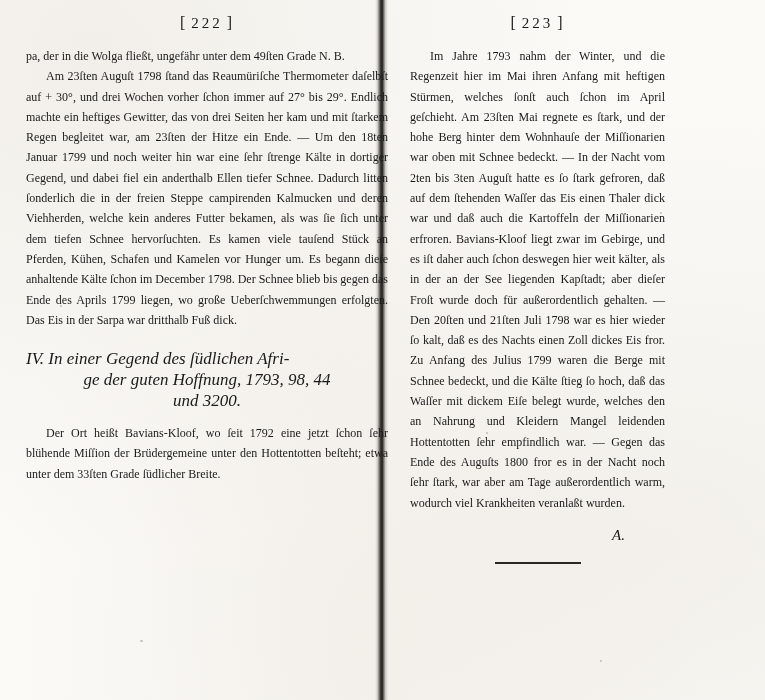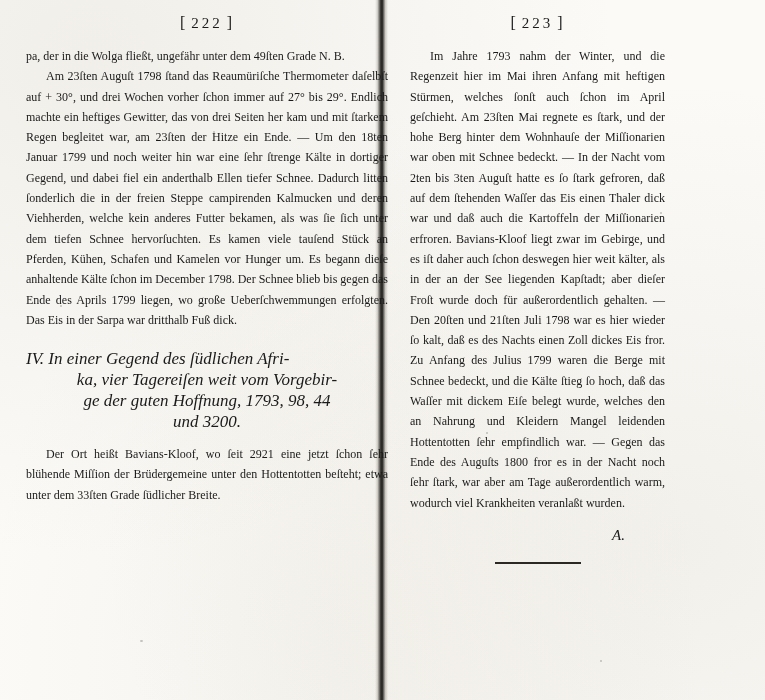--- a/index.html
+++ b/index.html
@@ -128,26 +128,25 @@
     <div class="folio">
       <span class="bracket">[</span><span class="num">222</span><span class="bracket">]</span>
     </div>
 
     <p class="body">pa, der in die Wolga fließt, ungefähr unter dem 49ſten Grade N. B.</p>
 
     <p class="body indent">Am 23ſten Auguſt 1798 ſtand das Reaumüriſche Thermometer daſelbſt auf + 30°, und drei Wochen vorher ſchon immer auf 27° bis 29°. Endlich machte ein heftiges Gewitter, das von drei Seiten her kam und mit ſtarkem Regen begleitet war, am 23ſten der Hitze ein Ende. — Um den 18ten Januar 1799 und noch weiter hin war eine ſehr ſtrenge Kälte in dortiger Gegend, und dabei fiel ein anderthalb Ellen tiefer Schnee. Dadurch litten ſonderlich die in der freien Steppe campirenden Kalmucken und deren Viehherden, welche kein anderes Futter bekamen, als was ſie ſich unter dem tiefen Schnee hervorſuchten. Es kamen viele tauſend Stück an Pferden, Kühen, Schafen und Kamelen vor Hunger um. Es begann dieſe anhaltende Kälte ſchon im December 1798. Der Schnee blieb bis gegen das Ende des Aprils 1799 liegen, wo große Ueberſchwemmungen erfolgten. Das Eis in der Sarpa war dritthalb Fuß dick.</p>
 
     <div class="heading heading-block">
       <span class="heading-line first"><span>IV.</span>&nbsp;<span>In einer Gegend des ſüdlichen Afri-</span></span>
-      <span class="heading-line">ka, vier Tagereiſen weit vom Vorgebir-</span>
       <span class="heading-line">ge der guten Hoffnung, 1793, 98, 44</span>
       <span class="heading-line">und 3200.</span>
     </div>
 
-    <p class="body indent">Der Ort heißt Bavians-Kloof, wo ſeit 2921 eine jetzt ſchon ſehr blühende Miſſion der Brüdergemeine unter den Hottentotten beſteht; etwa unter dem 33ſten Grade ſüdlicher Breite.</p>
+    <p class="body indent">Der Ort heißt Bavians-Kloof, wo ſeit 1792 eine jetzt ſchon ſehr blühende Miſſion der Brüdergemeine unter den Hottentotten beſteht; etwa unter dem 33ſten Grade ſüdlicher Breite.</p>
 
   </div>
 
   <div class="col col-right">
 
     <div class="folio">
       <span class="bracket">[</span><span class="num">223</span><span class="bracket">]</span>
     </div>
 
     <p class="body indent">Im Jahre 1793 nahm der Winter, und die Regenzeit hier im Mai ihren Anfang mit heftigen Stürmen, welches ſonſt auch ſchon im April geſchieht. Am 23ſten Mai regnete es ſtark, und der hohe Berg hinter dem Wohnhauſe der Miſſionarien war oben mit Schnee bedeckt. — In der Nacht vom 2ten bis 3ten Auguſt hatte es ſo ſtark gefroren, daß auf dem ſtehenden Waſſer das Eis einen Thaler dick war und daß auch die Kartoffeln der Miſſionarien erfroren. Bavians-Kloof liegt zwar im Gebirge, und es iſt daher auch ſchon deswegen hier weit kälter, als in der an der See liegenden Kapſtadt; aber dieſer Froſt wurde doch für außerordentlich gehalten. — Den 20ſten und 21ſten Juli 1798 war es hier wieder ſo kalt, daß es des Nachts einen Zoll dickes Eis fror. Zu Anfang des Julius 1799 waren die Berge mit Schnee bedeckt, und die Kälte ſtieg ſo hoch, daß das Waſſer mit dickem Eiſe belegt wurde, welches den an Nahrung und Kleidern Mangel leidenden Hottentotten ſehr empfindlich war. — Gegen das Ende des Auguſts 1800 fror es in der Nacht noch ſehr ſtark, war aber am Tage außerordentlich warm, wodurch viel Krankheiten veranlaßt wurden.</p>

